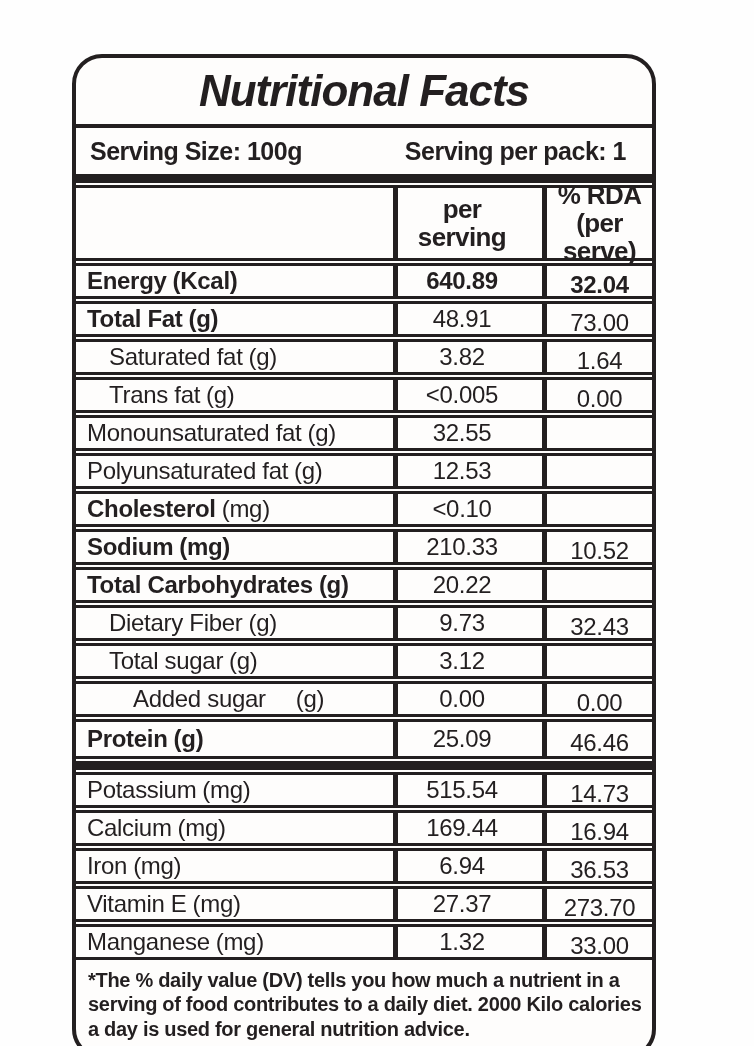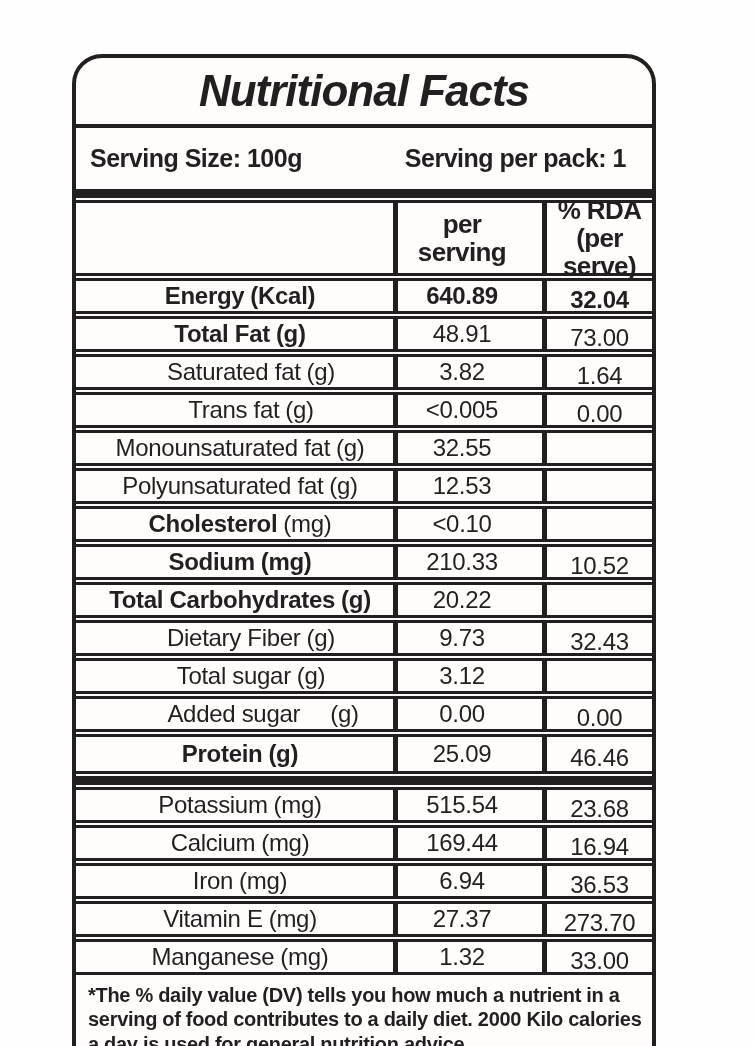--- a/index.html
+++ b/index.html
@@ -35,21 +35,21 @@
     border-bottom: 4px solid #231f20;
   }
   .title-section h1 {
     margin: 0;
     font-size: 44px;
     font-weight: bold;
     letter-spacing: -1px;
     font-style: italic;
   }
   .serving-section {
-    height: 61px;
+    height: 46px;
     display: flex;
     align-items: center;
     justify-content: space-between;
     padding: 0 26px 0 14px;
     font-size: 25px;
     font-weight: bold;
     letter-spacing: -0.5px;
   }
   .band {
     height: 9px;
@@ -66,21 +66,20 @@
     border-left-width: 0;
     border-right-width: 0;
     margin-top: 2px;
     background: #fefdfc;
   }
   .cell {
     display: flex;
     align-items: center;
     box-sizing: border-box;
     letter-spacing: -0.3px;
-    justify-content: center;
   }
   .name-cell {
     flex: 0 0 322px;
     border-right: 5px solid #231f20;
     padding-left: 11px;
     white-space: nowrap;
     overflow: hidden;
   }
   .name-cell .unit { margin-left: 6px; }
   .value-cell {
@@ -256,21 +255,21 @@
             <div class="cell value-cell">25.09</div>
             <div class="cell rda-cell">46.46</div>
           </div>
           <div class="band" style="margin-top: 2px;"></div>
           <div class="row nutrient-row">
             <div class="cell name-cell indent-0">
               <span class="name">Potassium</span>
               <span class="unit">(mg)</span>
             </div>
             <div class="cell value-cell">515.54</div>
-            <div class="cell rda-cell">23.68</div>
+            <div class="cell rda-cell">14.73</div>
           </div>
           <div class="row nutrient-row">
             <div class="cell name-cell indent-0">
               <span class="name">Calcium</span>
               <span class="unit">(mg)</span>
             </div>
             <div class="cell value-cell">169.44</div>
             <div class="cell rda-cell">16.94</div>
           </div>
           <div class="row nutrient-row">

